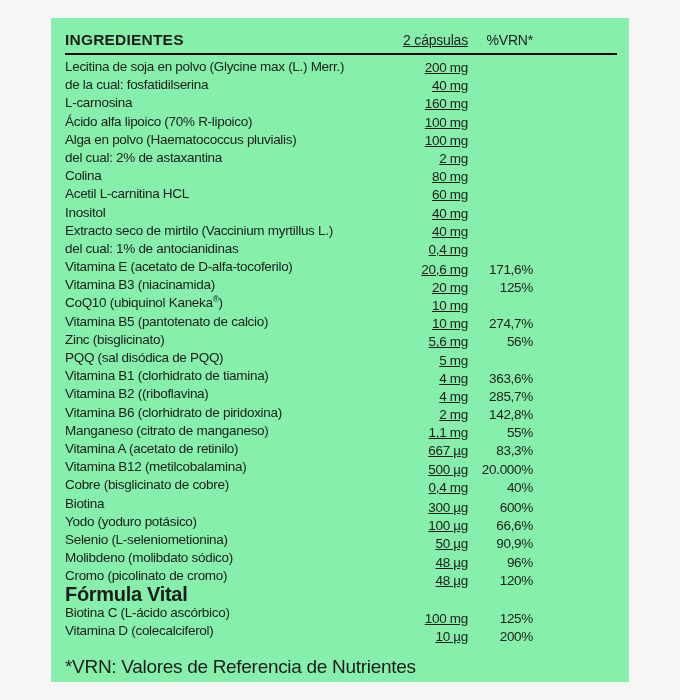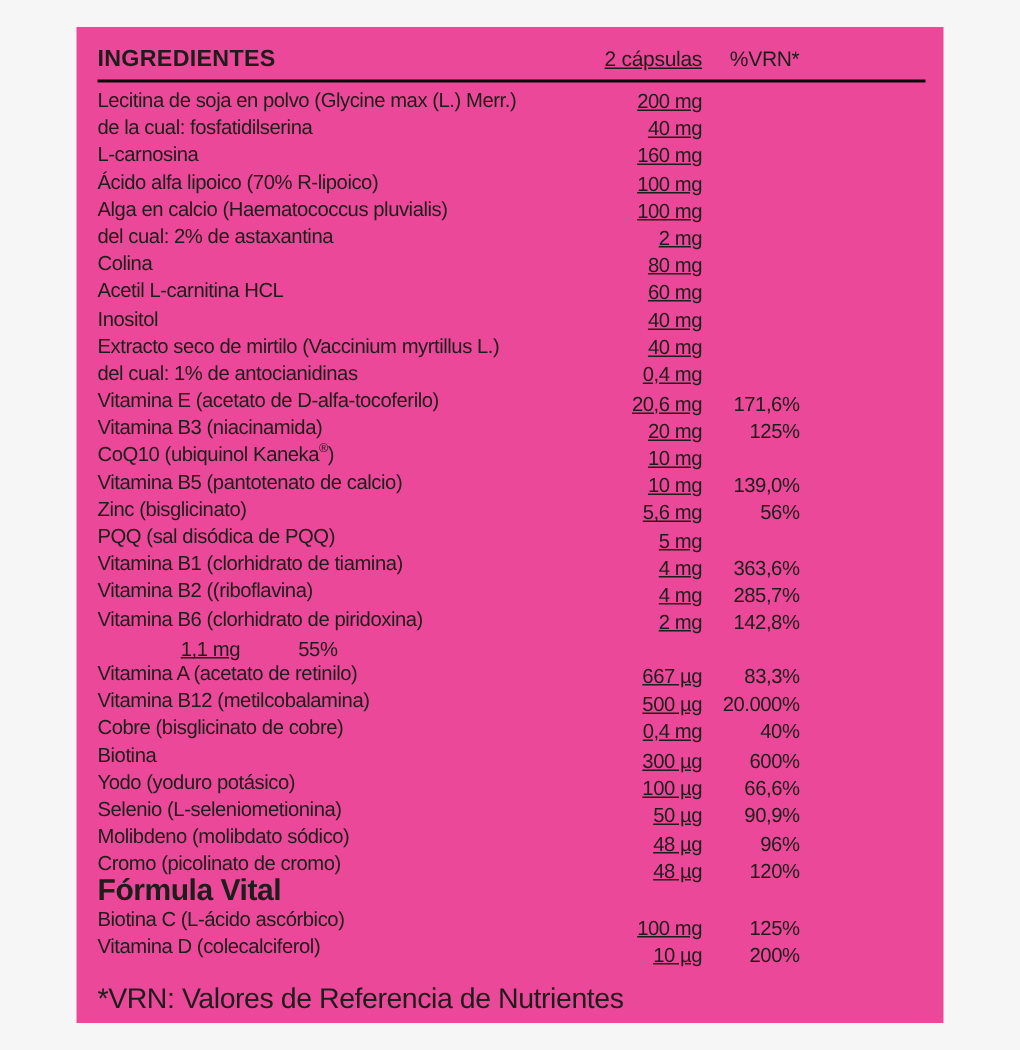--- a/index.html
+++ b/index.html
@@ -76,21 +76,21 @@
     font-size: 19px;
     letter-spacing: -0.3px;
     line-height: 18.2px;
     margin-top: 18px;
   }
   sup { font-size: 62%; vertical-align: super; line-height: 0; }
 </style>
 </head>
 <body style="background: rgb(247, 246, 247); color: rgb(29, 29, 27);">
 
-<div class="panel" id="panel" style="background: #ec4899;">
+<div class="panel" id="panel" style="background: #86efac;">
   <div class="header-row">
     <span class="title">INGREDIENTES</span>
     <span class="cell-amount colhead">2 cápsulas</span>
     <span class="cell-vrn colhead">%VRN*</span>
   </div>
   <div class="rule"></div>
   <ul class="rows" id="rows">
   <li class="row">
     <span class="cell-name">Lecitina de soja en polvo (Glycine max (L.) Merr.)</span>
     <span class="cell-amount">200 mg</span>
@@ -109,21 +109,21 @@
     <span class="cell-vrn"></span>
   </li>
 
   <li class="row">
     <span class="cell-name">Ácido alfa lipoico (70% R-lipoico)</span>
     <span class="cell-amount">100 mg</span>
     <span class="cell-vrn"></span>
   </li>
 
   <li class="row">
-    <span class="cell-name">Alga en calcio (Haematococcus pluvialis)</span>
+    <span class="cell-name">Alga en polvo (Haematococcus pluvialis)</span>
     <span class="cell-amount">100 mg</span>
     <span class="cell-vrn"></span>
   </li>
 
   <li class="row">
     <span class="cell-name">del cual: 2% de astaxantina</span>
     <span class="cell-amount">2 mg</span>
     <span class="cell-vrn"></span>
   </li>
 
@@ -171,21 +171,21 @@
 
   <li class="row">
     <span class="cell-name">CoQ10 (ubiquinol Kaneka<sup>®</sup>)</span>
     <span class="cell-amount">10 mg</span>
     <span class="cell-vrn"></span>
   </li>
 
   <li class="row">
     <span class="cell-name">Vitamina B5 (pantotenato de calcio)</span>
     <span class="cell-amount">10 mg</span>
-    <span class="cell-vrn">139,0%</span>
+    <span class="cell-vrn">274,7%</span>
   </li>
 
   <li class="row">
     <span class="cell-name">Zinc (bisglicinato)</span>
     <span class="cell-amount">5,6 mg</span>
     <span class="cell-vrn">56%</span>
   </li>
 
   <li class="row">
     <span class="cell-name">PQQ (sal disódica de PQQ)</span>
@@ -205,20 +205,21 @@
     <span class="cell-vrn">285,7%</span>
   </li>
 
   <li class="row">
     <span class="cell-name">Vitamina B6 (clorhidrato de piridoxina)</span>
     <span class="cell-amount">2 mg</span>
     <span class="cell-vrn">142,8%</span>
   </li>
 
   <li class="row">
+    <span class="cell-name">Manganeso (citrato de manganeso)</span>
     <span class="cell-amount">1,1 mg</span>
     <span class="cell-vrn">55%</span>
   </li>
 
   <li class="row">
     <span class="cell-name">Vitamina A (acetato de retinilo)</span>
     <span class="cell-amount">667 µg</span>
     <span class="cell-vrn">83,3%</span>
   </li>
 

